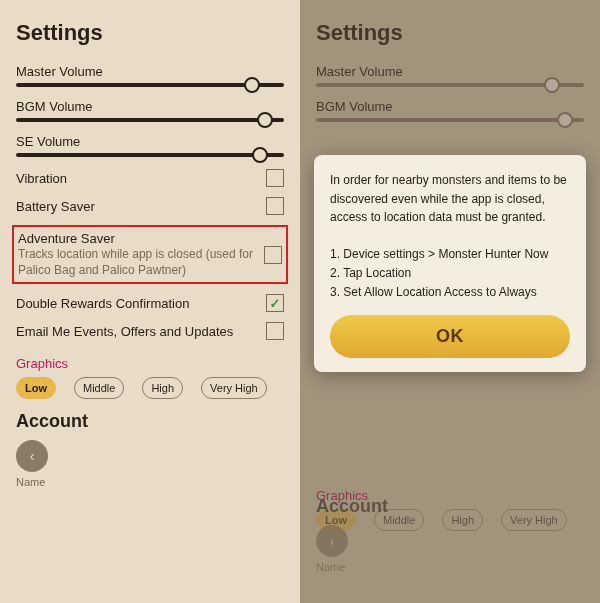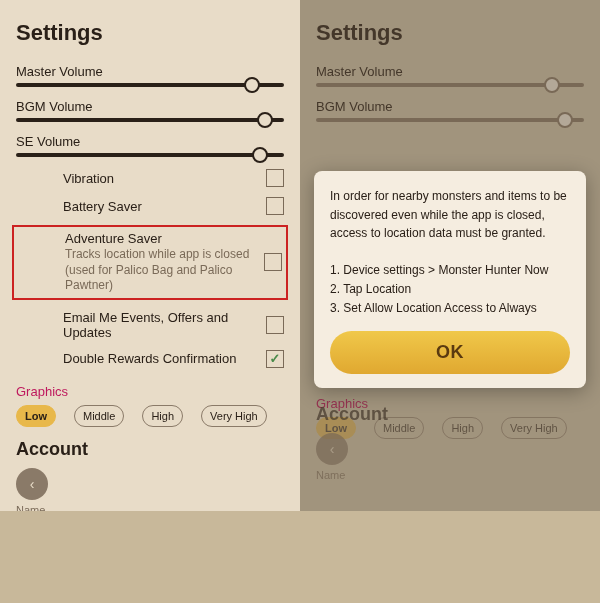--- a/index.html
+++ b/index.html
@@ -7,21 +7,21 @@
       display: flex;
       width: 600px;
       height: 603px;
       font-family: -apple-system, BlinkMacSystemFont, 'Helvetica Neue', Arial, sans-serif;
       background: #c8b89a;
       overflow: hidden;
     }
 
     .panel {
       width: 300px;
-      height: 511px;
+      height: 603px;
       background: #e8dcc8;
       padding: 20px 16px;
       overflow: hidden;
       position: relative;
     }
 
     .panel-right {
       background: #d4c8b0;
       position: relative;
     }
@@ -31,21 +31,20 @@
       font-weight: bold;
       color: #2a2018;
       margin-bottom: 18px;
     }
 
     .setting-row {
       display: flex;
       align-items: center;
       justify-content: center;
       margin-bottom: 10px;
-      margin-left: 47px;
     }
 
     .setting-label {
       font-size: 13px;
       color: #2a2018;
       font-weight: 500;
     }
 
     .setting-sublabel {
       font-size: 12px;
@@ -183,21 +182,21 @@
     
     .right-overlay {
       position: absolute;
       top: 0; left: 0; right: 0; bottom: 0;
       background: rgba(100, 85, 65, 0.45);
       z-index: 5;
     }
 
     .modal-dialog {
       position: absolute;
-      top: 171px;
+      top: 155px;
       left: 14px;
       right: 14px;
       background: #f5ede0;
       border-radius: 8px;
       padding: 16px 16px 14px;
       z-index: 10;
       box-shadow: 0 4px 20px rgba(0,0,0,0.3);
     }
 
     .modal-text {
@@ -298,30 +297,30 @@
       <div class="setting-label-group">
         <div class="setting-label">Adventure Saver</div>
         <div class="setting-sublabel">Tracks location while app is closed (used for Palico Bag and Palico Pawtner)</div>
       </div>
       <div class="checkbox"></div>
     </div>
   </div>
 
   <div class="setting-row">
     <div class="setting-label-group">
-      <div class="setting-label">Email Me Events, Offers and Updates</div>
-    </div>
-    <div class="checkbox"></div>
+      <div class="setting-label">Double Rewards Confirmation</div>
+    </div>
+    <div class="checkbox checked">✓</div>
   </div>
 
   <div class="setting-row">
     <div class="setting-label-group">
-      <div class="setting-label">Double Rewards Confirmation</div>
-    </div>
-    <div class="checkbox checked">✓</div>
+      <div class="setting-label">Email Me Events, Offers and Updates</div>
+    </div>
+    <div class="checkbox"></div>
   </div>
 
 
   <div class="graphics-section">
     <div class="graphics-label">Graphics</div>
     <div class="graphics-buttons">
       <button class="graphics-btn active">Low</button>
       <button class="graphics-btn">Middle</button>
       <button class="graphics-btn">High</button>
       <button class="graphics-btn">Very High</button>

